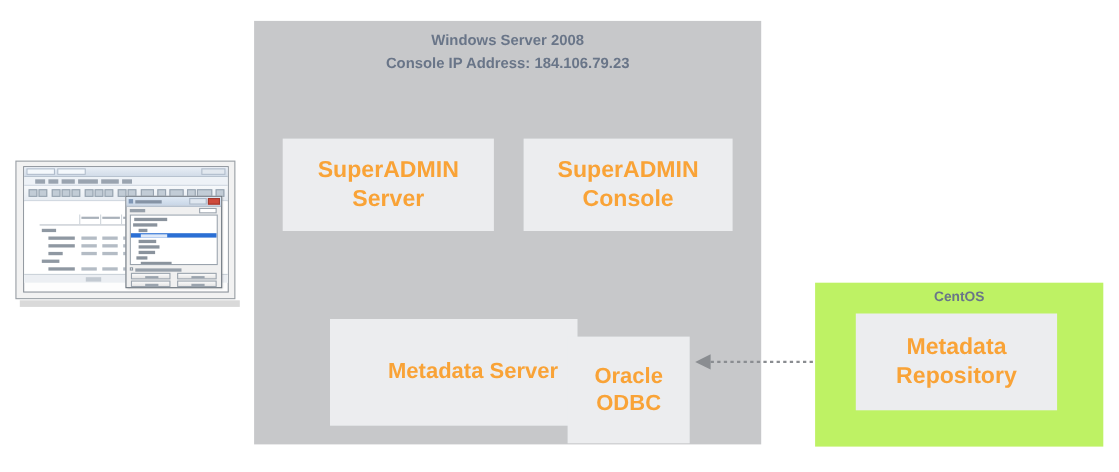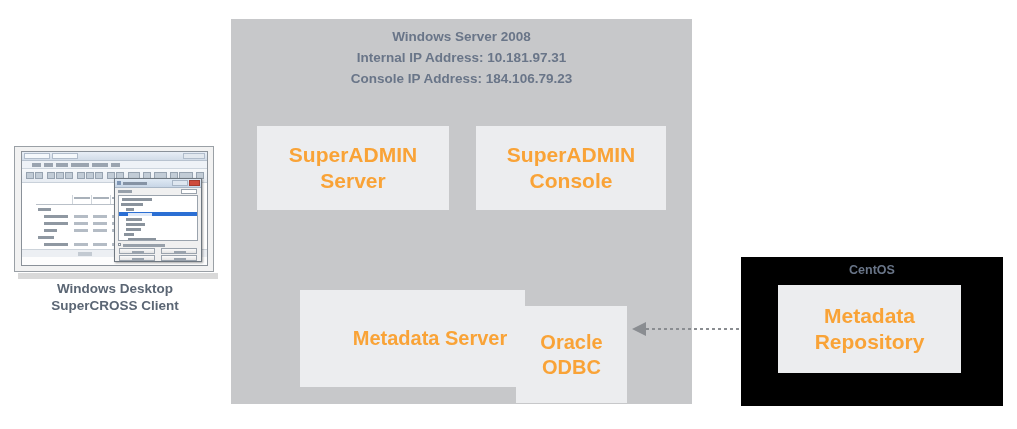--- a/index.html
+++ b/index.html
@@ -336,21 +336,21 @@
   .n-metadata-sv { left: 69px;  top: 271px; width: 190px; height: 97px; font-size: 20px; padding-left: 35px; }
   .n-oracle-odbc { left: 285px; top: 271px; width: 111px; height: 97px; font-size: 20px; margin-top: 16px; }
 
   
   .centos-panel {
     position: absolute;
     left: 741px;
     top: 257px;
     width: 262px;
     height: 149px;
-    background: #000000;
+    background: #bef264;
   }
   .centos-title {
     position: absolute;
     left: 0; right: 0;
     top: 6px;
     text-align: center;
     color: #697588;
     font-size: 12.5px;
     font-weight: bold;
   }
@@ -543,30 +543,25 @@
               <i></i>
             </div>
           <div class="dlg-btn" style="left:46px; top:76px;">
               <i></i>
             </div>
         </div>
 
       </div>
     </div>
 
-    <div class="client-caption">
-      <div>Windows Desktop</div>
-      <div>SuperCROSS Client</div>
-    </div>
   </div>
 
   <div class="server-panel">
     <div class="server-header">
       <div>Windows Server 2008</div>
-      <div>Internal IP Address: 10.181.97.31</div>
       <div>Console IP Address: 184.106.79.23</div>
     </div>
 
     <div class="node n-sa-server">
       <span style="white-space:pre-line;">SuperADMIN
 Server</span>
     </div>
 
     <div class="node n-sa-console">
       <span style="white-space:pre-line;">SuperADMIN

